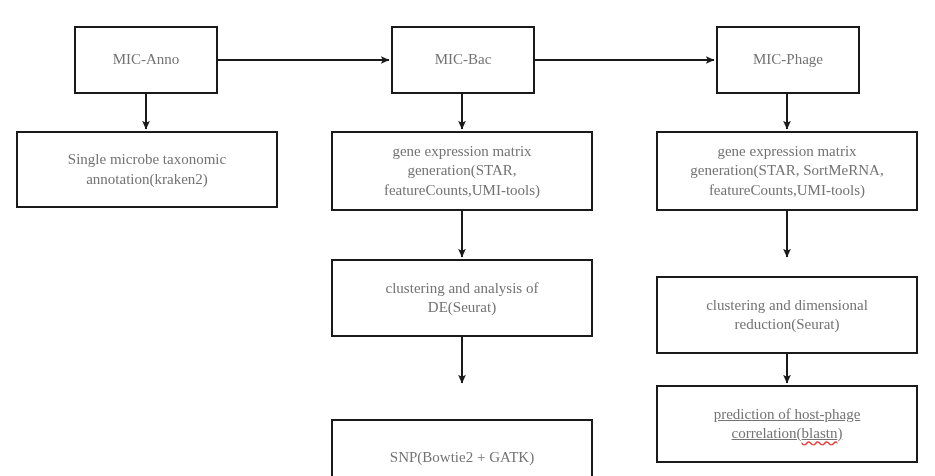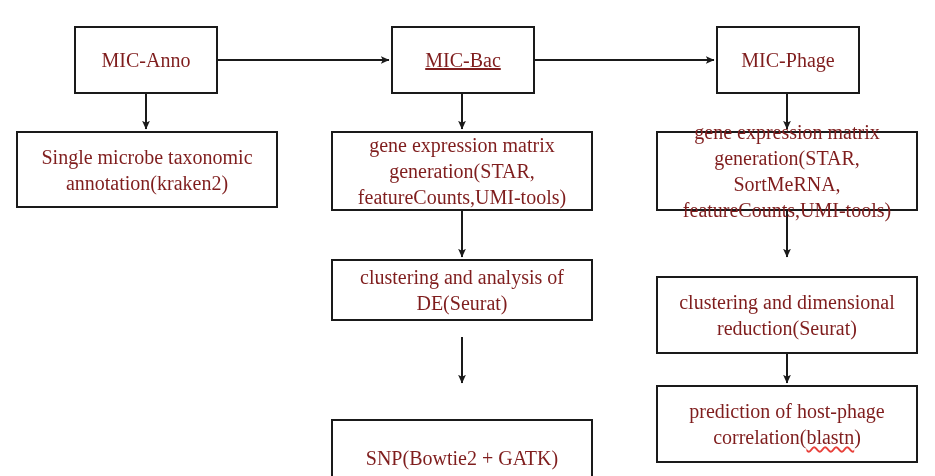--- a/index.html
+++ b/index.html
@@ -25,22 +25,22 @@
   }
   .node {
     position: absolute;
     box-sizing: border-box;
     border: 2px solid #1a1a1a;
     background: #ffffff;
     display: flex;
     align-items: center;
     justify-content: center;
     text-align: center;
-    color: #7f1d1d;
-    font-size: 20px;
+    color: #737373;
+    font-size: 15px;
     line-height: 1.30;
     padding: 2px 6px;
     z-index: 2;
   }
   .node .label {
     display: block;
     white-space: pre-line;
   }
   .misspelled {
     text-decoration: underline wavy #e8403a;
@@ -81,31 +81,31 @@
 
   <div class="node" style="left:74px; top:26px; width:144px; height:68px;">
     <span class="label">MIC-Anno</span>
   </div>
 
   <div class="node" style="left:16px; top:131px; width:262px; height:77px;font-family:Liberation Serif, serif;">
     <span class="label">Single microbe taxonomic
 annotation(kraken2)</span>
   </div>
 
-  <div class="node" style="left:391px; top:26px; width:144px; height:68px;text-decoration:underline;">
+  <div class="node" style="left:391px; top:26px; width:144px; height:68px;">
     <span class="label">MIC-Bac</span>
   </div>
 
   <div class="node" style="left:331px; top:131px; width:262px; height:80px;">
     <span class="label">gene expression matrix
 generation(STAR,
 featureCounts,UMI-tools)</span>
   </div>
 
-  <div class="node" style="left:331px; top:259px; width:262px; height:62px;justify-content:center;">
+  <div class="node" style="left:331px; top:259px; width:262px; height:78px;justify-content:center;">
     <span class="label">clustering and analysis of
 DE(Seurat)</span>
   </div>
 
   <div class="node" style="left:331px; top:385px; width:262px; height:78px;margin-top:34px;">
     <span class="label">SNP(Bowtie2 + GATK)</span>
   </div>
 
   <div class="node" style="left:716px; top:26px; width:144px; height:68px;">
     <span class="label">MIC-Phage</span>
@@ -115,18 +115,18 @@
     <span class="label">gene expression matrix
 generation(STAR, SortMeRNA,
 featureCounts,UMI-tools)</span>
   </div>
 
   <div class="node" style="left:656px; top:259px; width:262px; height:78px;margin-top:17px;">
     <span class="label">clustering and dimensional
 reduction(Seurat)</span>
   </div>
 
-  <div class="node" style="left:656px; top:385px; width:262px; height:78px;">
+  <div class="node" style="left:656px; top:385px; width:262px; height:78px;text-decoration:underline;">
     <span class="label"><span>prediction of host-phage
 correlation(</span><span class="misspelled">blastn</span><span>)</span></span>
   </div>
 
 </div>
 
 </body></html>

